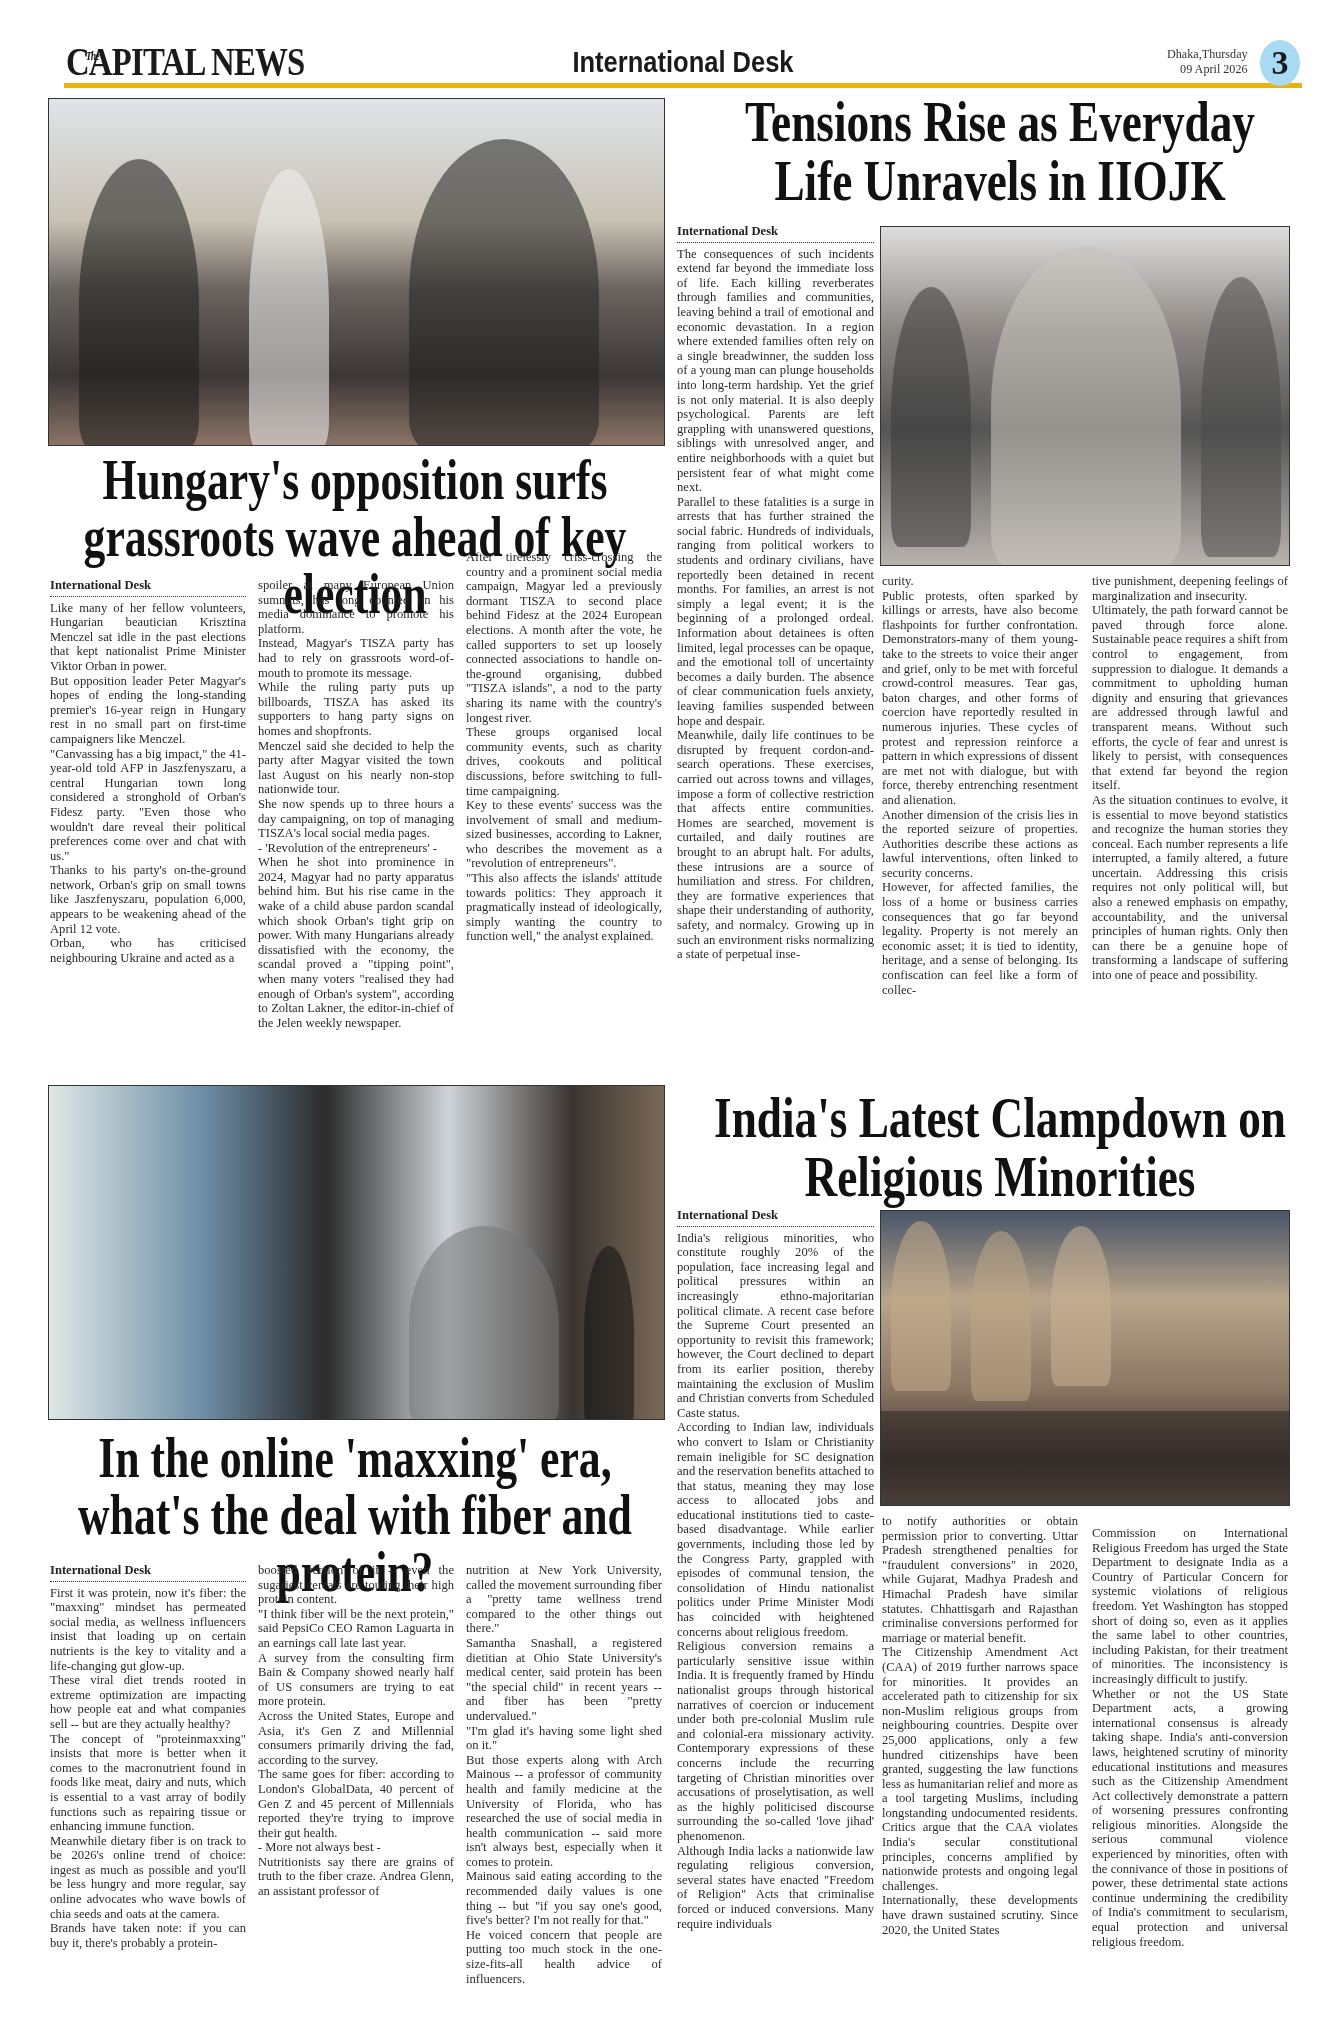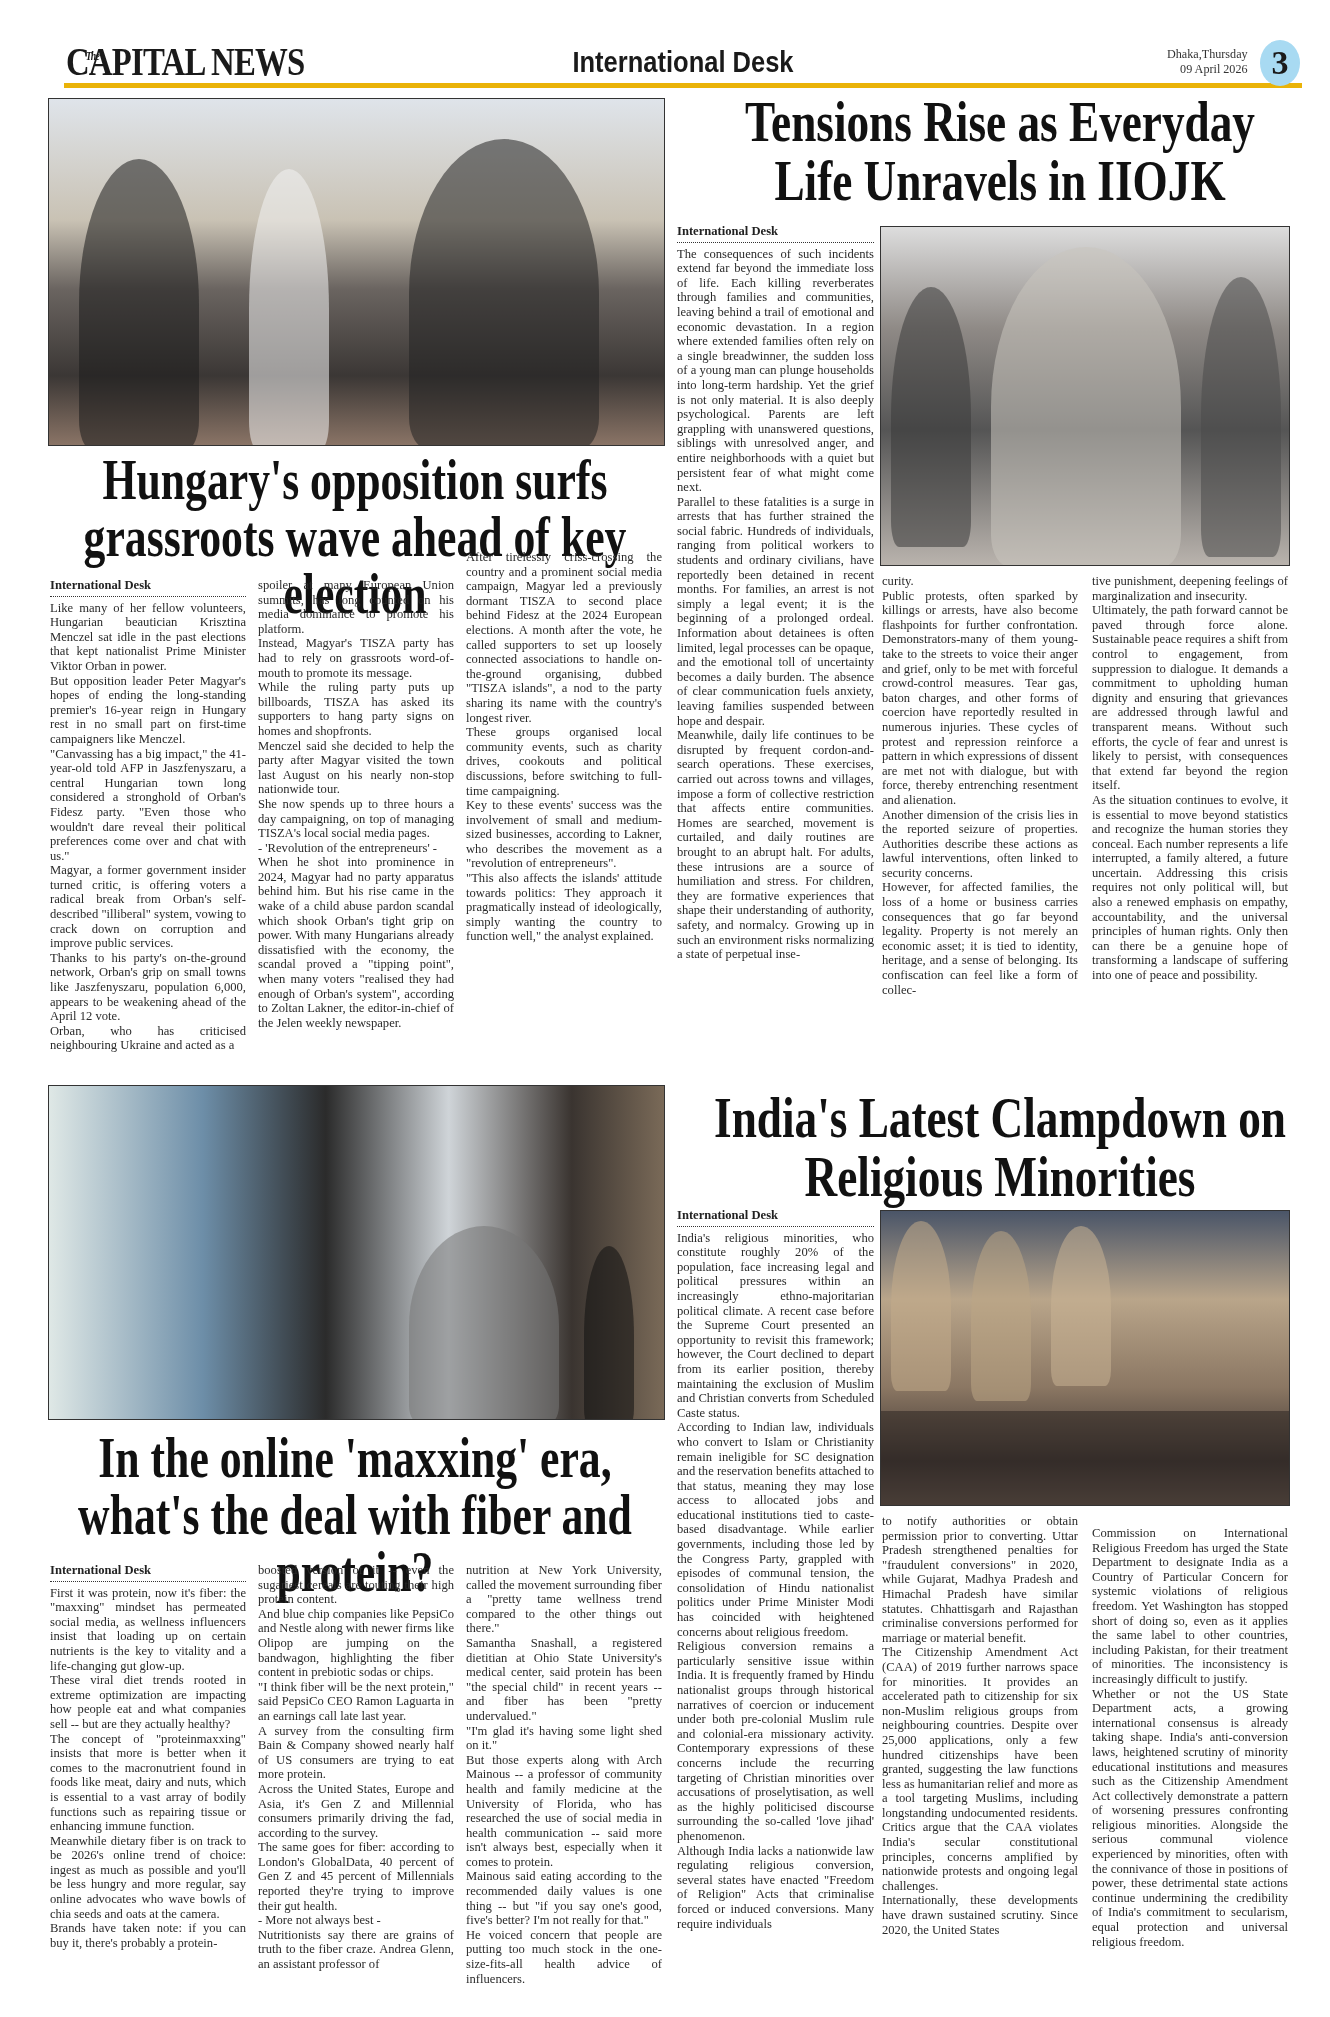--- a/index.html
+++ b/index.html
@@ -66,21 +66,20 @@
   <div class="ph-shape" style="left:30px;top:60px;width:120px;height:290px;background:#1c1c1c;"></div>
   <div class="ph-shape" style="left:200px;top:70px;width:80px;height:280px;background:#f2f2f2;"></div>
   <div class="ph-shape" style="left:360px;top:40px;width:190px;height:310px;background:#222;"></div>
 </div>
 <h1 class="headline hl-hungary">Hungary's opposition surfs grassroots wave ahead of key election</h1>
 <div class="col h1">
   <div class="byline">International Desk</div>
   <p>Like many of her fellow volunteers, Hungarian beautician Krisztina Menczel sat idle in the past elections that kept nationalist Prime Minister Viktor Orban in power.</p>
   <p>But opposition leader Peter Magyar's hopes of ending the long-standing premier's 16-year reign in Hungary rest in no small part on first-time campaigners like Menczel.</p>
   <p>"Canvassing has a big impact," the 41-year-old told AFP in Jaszfenyszaru, a central Hungarian town long considered a stronghold of Orban's Fidesz party. "Even those who wouldn't dare reveal their political preferences come over and chat with us."</p>
-  <p>Magyar, a former government insider turned critic, is offering voters a radical break from Orban's self-described "illiberal" system, vowing to crack down on corruption and improve public services.</p>
   <p>Thanks to his party's on-the-ground network, Orban's grip on small towns like Jaszfenyszaru, population 6,000, appears to be weakening ahead of the April 12 vote.</p>
   <p>Orban, who has criticised neighbouring Ukraine and acted as a</p>
 </div>
 <div class="col h2">
   <p>spoiler at many European Union summits, has long counted on his media dominance to promote his platform.</p>
   <p>Instead, Magyar's TISZA party has had to rely on grassroots word-of-mouth to promote its message.</p>
   <p>While the ruling party puts up billboards, TISZA has asked its supporters to hang party signs on homes and shopfronts.</p>
   <p>Menczel said she decided to help the party after Magyar visited the town last August on his nearly non-stop nationwide tour.</p>
   <p>She now spends up to three hours a day campaigning, on top of managing TISZA's local social media pages.</p>
   <p>- 'Revolution of the entrepreneurs' -</p>
@@ -125,21 +124,20 @@
 <div class="col f1">
   <div class="byline">International Desk</div>
   <p>First it was protein, now it's fiber: the "maxxing" mindset has permeated social media, as wellness influencers insist that loading up on certain nutrients is the key to vitality and a life-changing gut glow-up.</p>
   <p>These viral diet trends rooted in extreme optimization are impacting how people eat and what companies sell -- but are they actually healthy?</p>
   <p>The concept of "proteinmaxxing" insists that more is better when it comes to the macronutrient found in foods like meat, dairy and nuts, which is essential to a vast array of bodily functions such as repairing tissue or enhancing immune function.</p>
   <p>Meanwhile dietary fiber is on track to be 2026's online trend of choice: ingest as much as possible and you'll be less hungry and more regular, say online advocates who wave bowls of chia seeds and oats at the camera.</p>
   <p>Brands have taken note: if you can buy it, there's probably a protein-</p>
 </div>
 <div class="col f2">
   <p>boosted version of it -- even the sugariest cereals are touting their high protein content.</p>
-  <p>And blue chip companies like PepsiCo and Nestle along with newer firms like Olipop are jumping on the bandwagon, highlighting the fiber content in prebiotic sodas or chips.</p>
   <p>"I think fiber will be the next protein," said PepsiCo CEO Ramon Laguarta in an earnings call late last year.</p>
   <p>A survey from the consulting firm Bain &amp; Company showed nearly half of US consumers are trying to eat more protein.</p>
   <p>Across the United States, Europe and Asia, it's Gen Z and Millennial consumers primarily driving the fad, according to the survey.</p>
   <p>The same goes for fiber: according to London's GlobalData, 40 percent of Gen Z and 45 percent of Millennials reported they're trying to improve their gut health.</p>
   <p>- More not always best -</p>
   <p>Nutritionists say there are grains of truth to the fiber craze. Andrea Glenn, an assistant professor of</p>
 </div>
 <div class="col f3">
   <p>nutrition at New York University, called the movement surrounding fiber a "pretty tame wellness trend compared to the other things out there."</p>
   <p>Samantha Snashall, a registered dietitian at Ohio State University's medical center, said protein has been "the special child" in recent years -- and fiber has been "pretty undervalued."</p>

